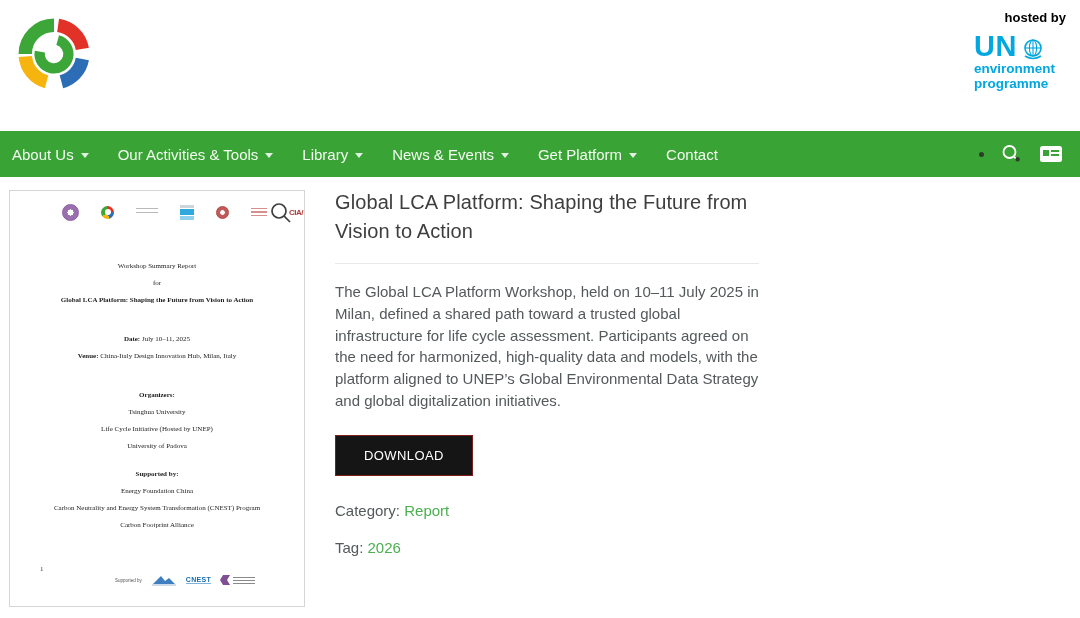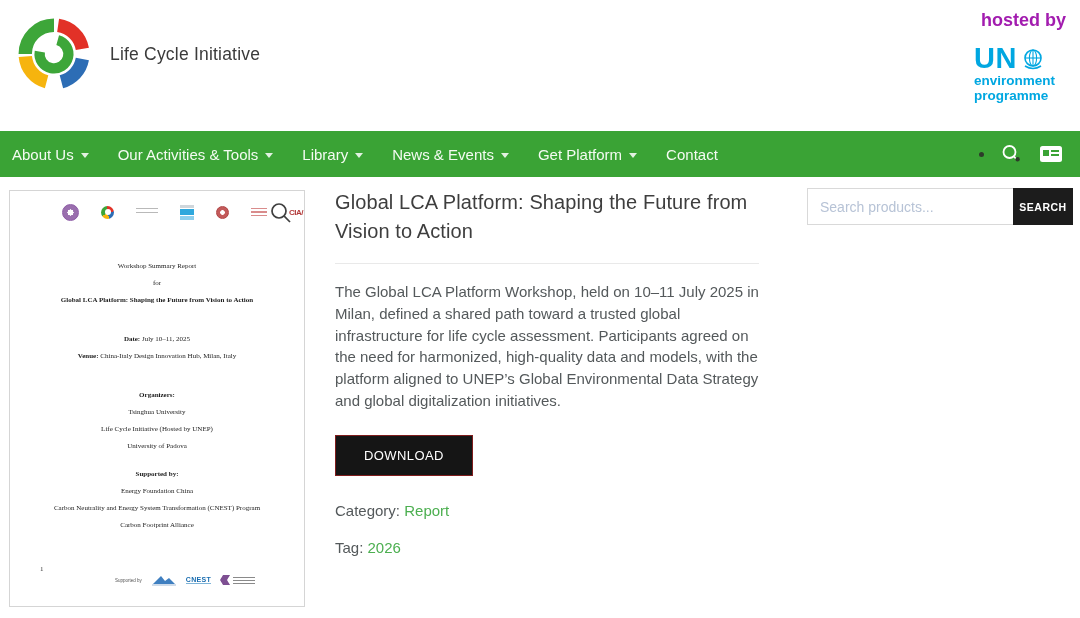--- a/index.html
+++ b/index.html
@@ -5,22 +5,22 @@
   * { margin:0; padding:0; box-sizing:border-box; }
   html,body { width:1080px; height:618px; overflow:hidden; background:#fff;
     font-family:"Liberation Sans","DejaVu Sans",sans-serif; }
   .page { position:relative; width:1080px; height:618px; background:#fff; }
 
   
   .site-header { position:absolute; top:0; left:0; width:1080px; height:131px; background:#fff; }
   .logo-block { position:absolute; left:12px; top:17px; display:flex; align-items:center; }
   .brand-text { position:absolute; left:110px; top:44px; font-size:17.5px; color:#3b3b3b; letter-spacing:.2px; }
   .un-block { position:absolute; right:14px; top:10px; width:92px; text-align:left; }
-  .hosted-by { text-align:right; font-size:18px; font-weight:bold; color:#a21caf; margin-bottom:13px; }
-  .un-row { display:flex; align-items:center; gap:4px; }
+  .hosted-by { text-align:right; font-size:13px; font-weight:bold; color:#000000; margin-bottom:7px; }
+  .un-row { display:flex; align-items:flex-end; gap:4px; }
   .un-word { font-size:29px; font-weight:bold; color:#00a7e1; line-height:1; letter-spacing:.5px; }
   .un-sub { font-size:13.5px; font-weight:bold; color:#00a7e1; line-height:1.12; }
 
   
   .main-nav { position:absolute; top:131px; left:0; width:1080px; height:46px; background:#3aa335;
     display:flex; align-items:center; }
   .nav-list { list-style:none; display:flex; align-items:center; gap:29px; padding-left:12px; }
   .nav-item { display:flex; align-items:center; gap:7px; color:#f4fbf2; font-size:15px; cursor:pointer; white-space:nowrap; }
   .caret { width:0; height:0; border-left:4px solid transparent; border-right:4px solid transparent;
     border-top:5px solid rgba(255,255,255,.85); margin-top:2px; }
@@ -92,21 +92,20 @@
   <header class="site-header">
     <div class="logo-block">
       <svg class="icon-svg" width="84" height="74" viewBox="0 0 80 72">
         <path d="M 12 36 A 28 28 0 0 1 40 8" fill="none" stroke="#3da639" stroke-width="13"></path>
         <path d="M 43.6 22.5 A 14 14 0 1 1 26.2 33.6" fill="none" stroke="#3da639" stroke-width="10"></path>
         <path d="M 44 8.2 A 28 28 0 0 1 67.6 31.1" fill="none" stroke="#e23127" stroke-width="13"></path>
         <path d="M 67.6 40.9 A 28 28 0 0 1 47.2 63" fill="none" stroke="#2d6db5" stroke-width="13"></path>
         <path d="M 32.8 63 A 28 28 0 0 1 12.1 38.4" fill="none" stroke="#f6b40e" stroke-width="13"></path>
       </svg>
     </div>
-    <div class="brand-text">Life Cycle Initiative</div>
 
     <div class="un-block">
       <div class="hosted-by">hosted by</div>
       <div class="un-row">
         <span class="un-word">UN</span>
         <svg class="icon-svg" width="24" height="24" viewBox="0 0 24 24">
           <circle cx="12" cy="11" r="8" fill="none" stroke="#00a7e1" stroke-width="1.6"></circle>
           <ellipse cx="12" cy="11" rx="3.6" ry="8" fill="none" stroke="#00a7e1" stroke-width="1.1"></ellipse>
           <line x1="4" y1="11" x2="20" y2="11" stroke="#00a7e1" stroke-width="1.1"></line>
           <line x1="12" y1="3" x2="12" y2="19" stroke="#00a7e1" stroke-width="1.1"></line>
@@ -221,18 +220,14 @@
     <div class="meta-line first">
       <span>Category:</span>
       <a class="meta-link">Report</a>
     </div>
     <div class="meta-line">
       <span>Tag:</span>
       <a class="meta-link">2026</a>
     </div>
   </main>
 
-  <div class="search-col">
-    <input class="search-input" type="text" placeholder="Search products..." style="">
-    <button class="search-btn">SEARCH</button>
-  </div>
 
 </div>
 
 </body></html>

